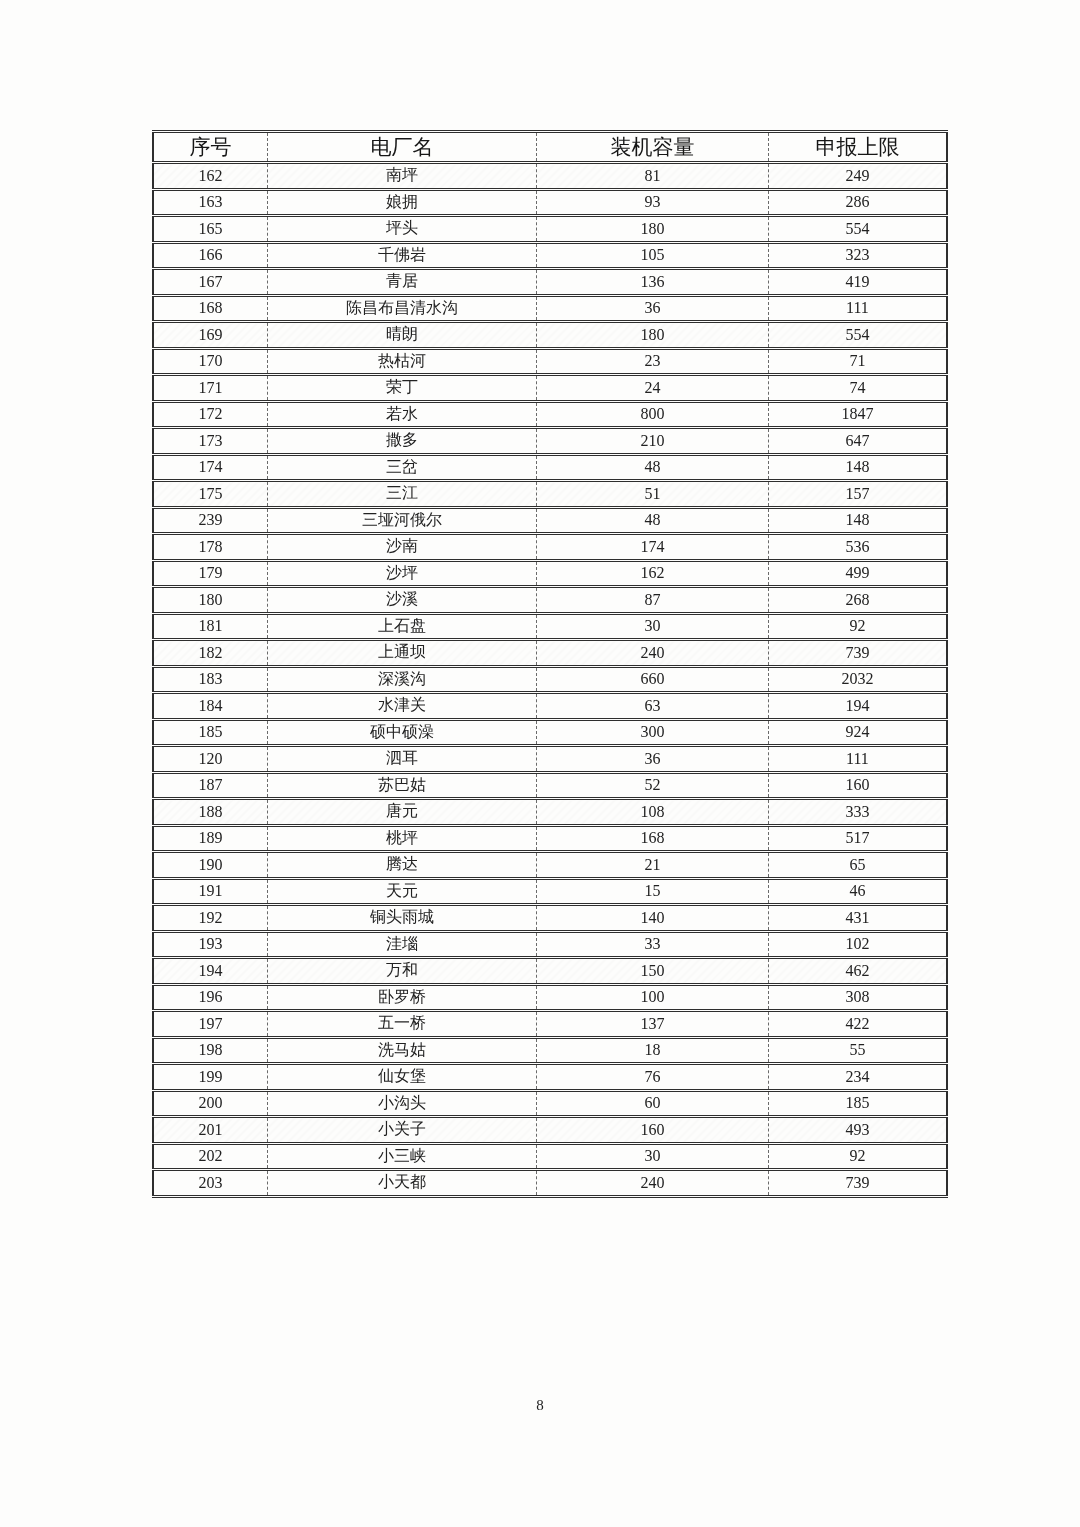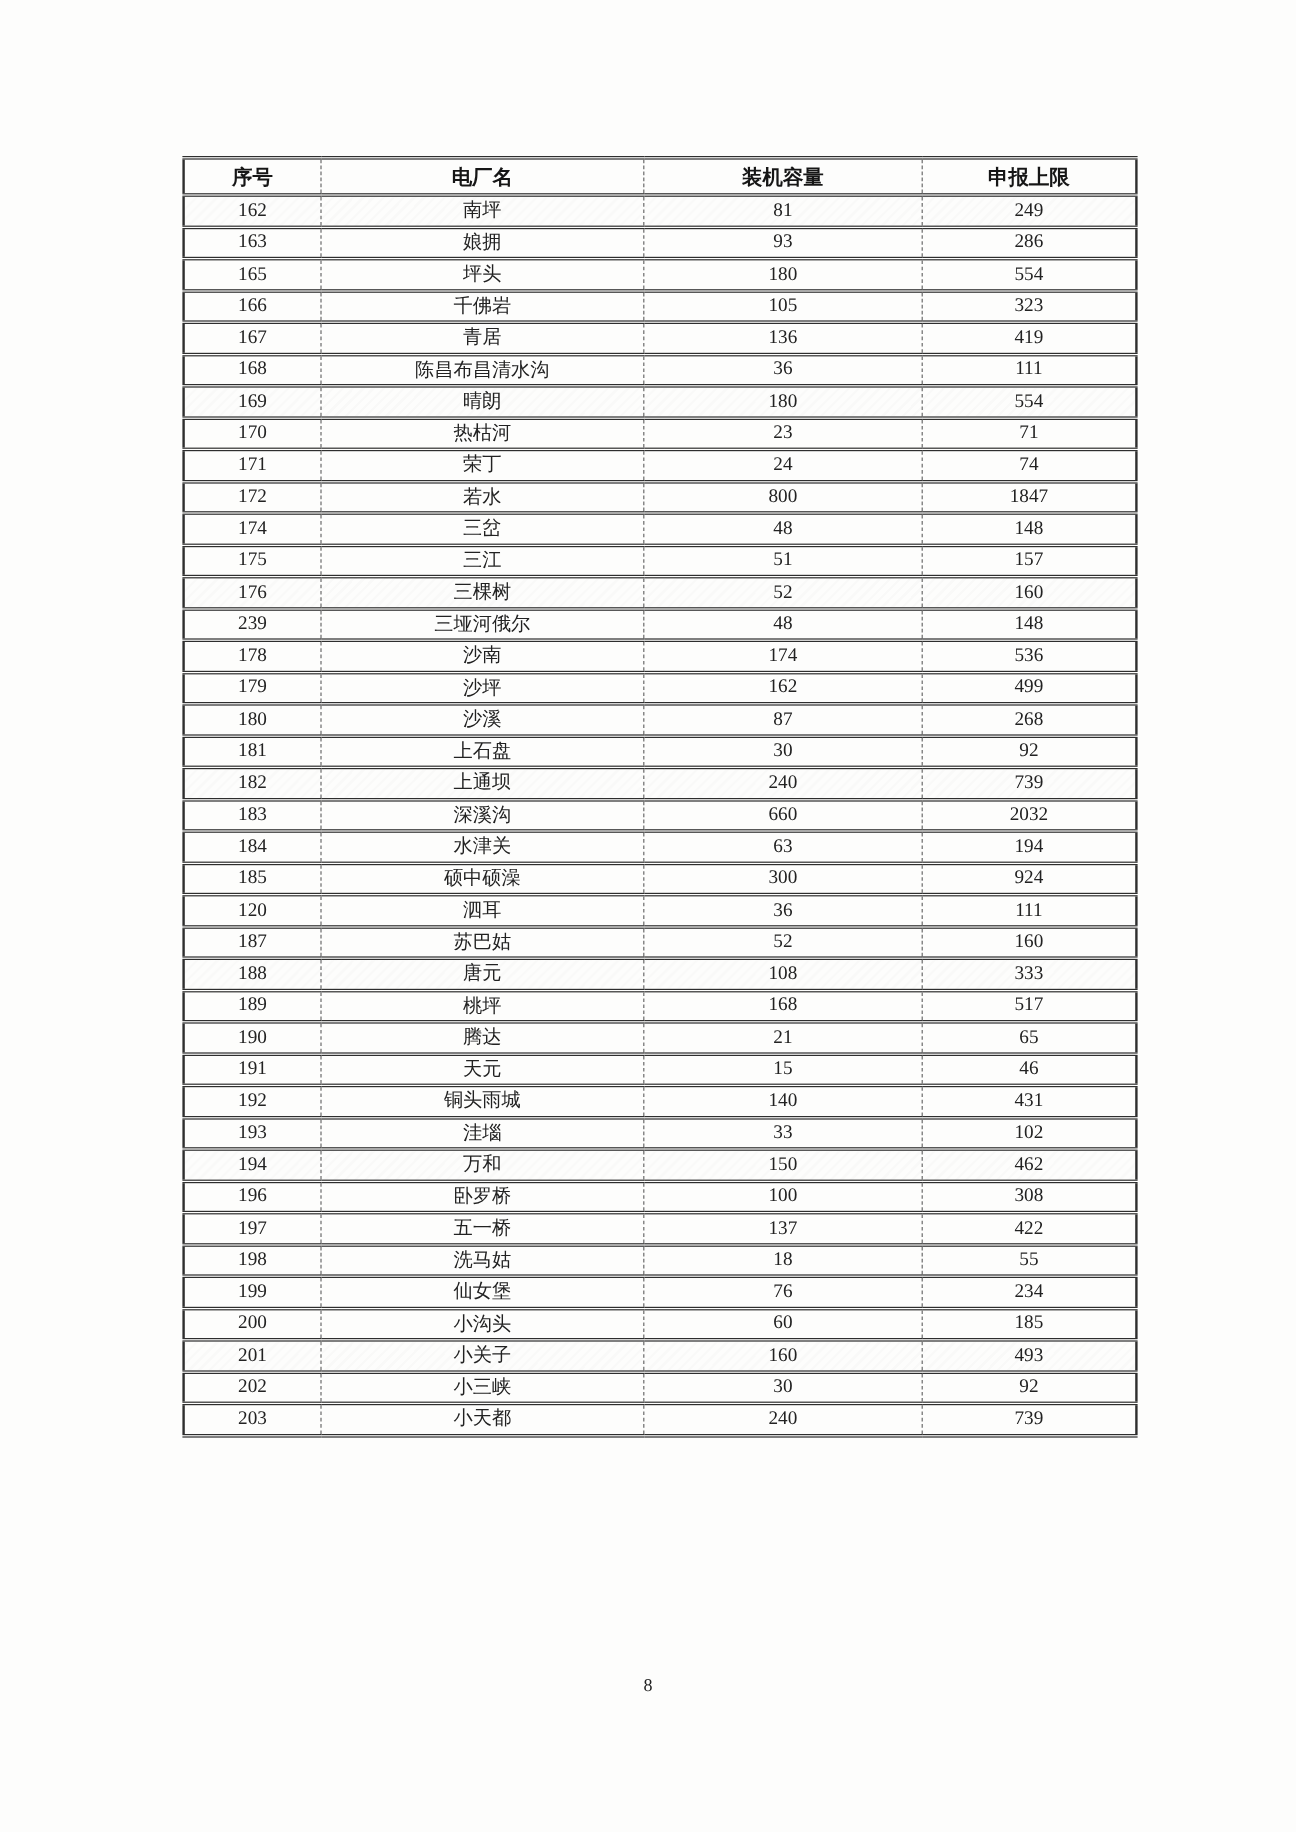--- a/index.html
+++ b/index.html
@@ -34,22 +34,22 @@
     border-bottom: 3px double #2e2e2e;
     text-align: center;
     vertical-align: middle;
     padding: 0 4px;
     white-space: nowrap;
     overflow: hidden;
   }
   table.doc-table { border: 2px solid #2e2e2e; }
   table.doc-table th {
     height: 31px;
-    font-size: 17px;
-    font-weight: bold;
+    font-size: 21px;
+    font-weight: normal;
     color: #161616;
   }
   table.doc-table td {
     height: 26.5px;
     font-size: 16px;
     color: #222;
   }
   
   table.doc-table tbody tr:nth-child(6n+1) td {
     background: repeating-linear-gradient(
@@ -146,38 +146,38 @@
           <td>24</td>
           <td>74</td>
         </tr>
         <tr>
           <td>172</td>
           <td>若水</td>
           <td>800</td>
           <td>1847</td>
         </tr>
         <tr>
+          <td>173</td>
+          <td>撒多</td>
+          <td>210</td>
+          <td>647</td>
+        </tr>
+        <tr>
           <td>174</td>
           <td>三岔</td>
           <td>48</td>
           <td>148</td>
         </tr>
         <tr>
           <td>175</td>
           <td>三江</td>
           <td>51</td>
           <td>157</td>
         </tr>
         <tr>
-          <td>176</td>
-          <td>三棵树</td>
-          <td>52</td>
-          <td>160</td>
-        </tr>
-        <tr>
           <td>239</td>
           <td>三垭河俄尔</td>
           <td>48</td>
           <td>148</td>
         </tr>
         <tr>
           <td>178</td>
           <td>沙南</td>
           <td>174</td>
           <td>536</td>

